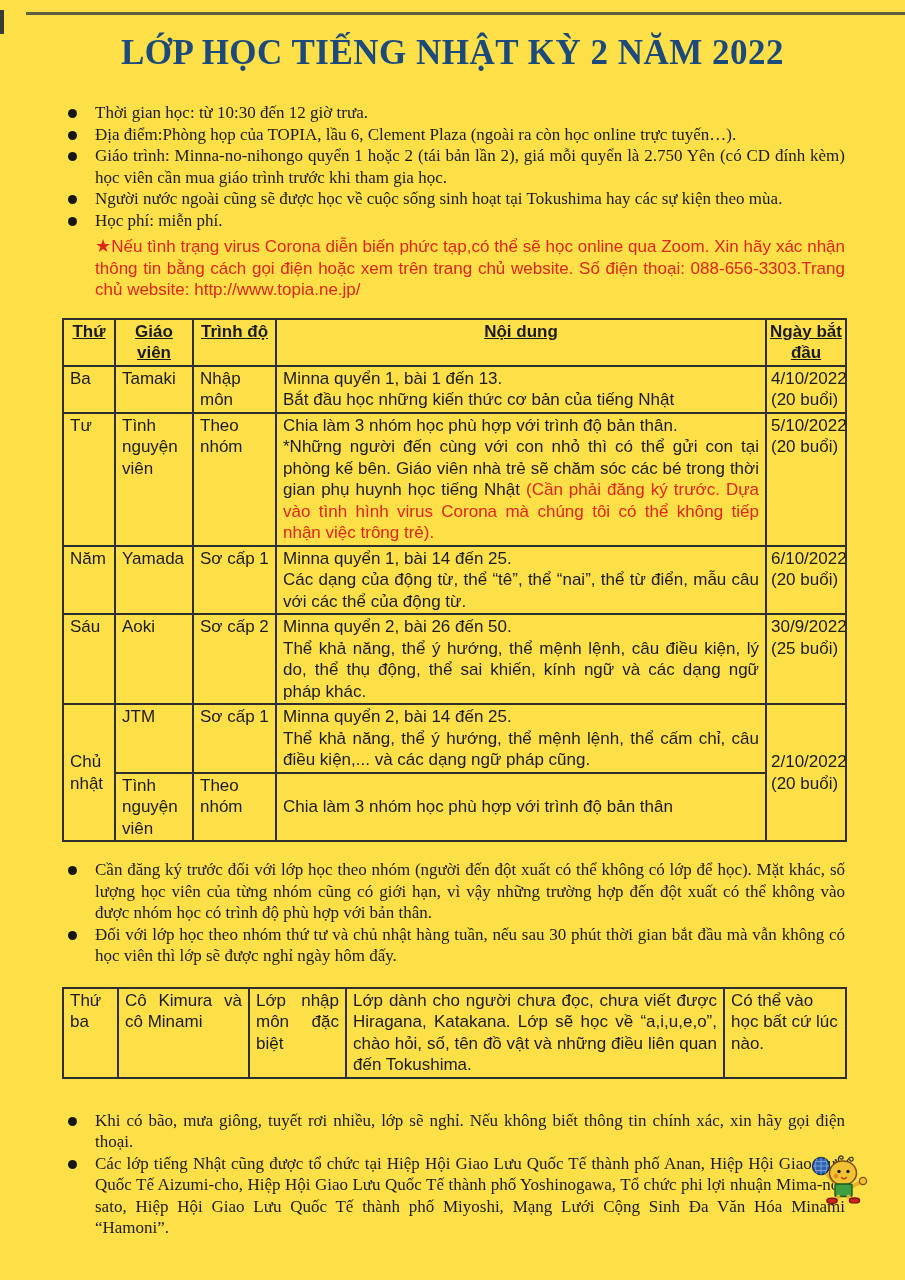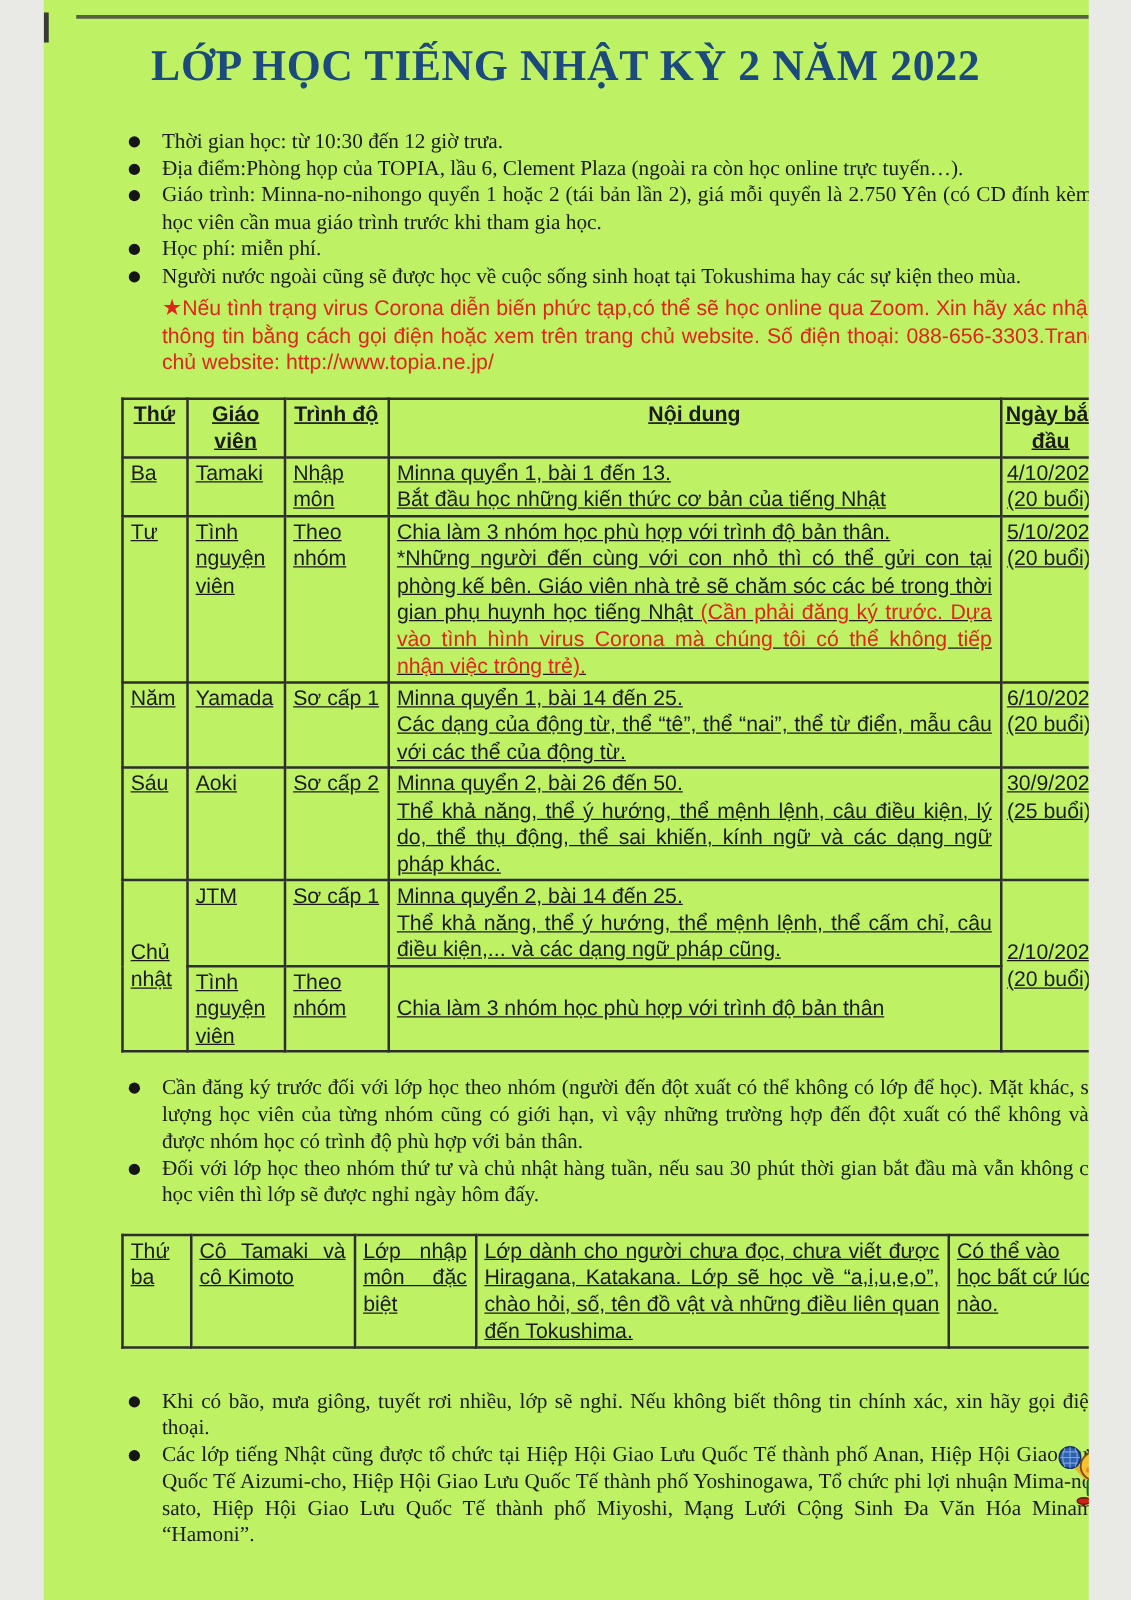--- a/index.html
+++ b/index.html
@@ -1,19 +1,19 @@
 <!DOCTYPE html>
 <html lang="vi"><head>
 <meta charset="utf-8">
 <style>
   * { margin:0; padding:0; box-sizing:border-box; }
   html,body { background:#e9e9e5; }
   .page{
-    position:relative; width:836px; height:1280px; margin:0 auto;
-    background:#bef264; overflow:hidden;
+    position:relative; width:905px; height:1280px; margin:0 auto;
+    background:#fde047; overflow:hidden;
     font-family:"Liberation Sans","DejaVu Sans",sans-serif;
     font-size:17px; color:#1b1b1b; line-height:21.5px;
   }
   
   .artifact-top{ position:absolute; top:12px; left:26px; right:0; height:3px; background:#45453f; opacity:.85; }
   .artifact-left{ position:absolute; top:10px; left:0; width:4px; height:24px; background:#3a3a34; }
 
   .title{
     margin-top:31px; text-align:center;
     font-family:"Liberation Serif","DejaVu Serif",serif;
@@ -33,21 +33,21 @@
     content:""; position:absolute; left:6px; top:7px;
     width:9px; height:9px; border-radius:50%; background:#161616;
   }
 
   .red-note{
     margin-top:5px; padding-left:33px;
     color:#e0251b; text-align:justify;
   }
   .red-note .star{ font-size:18px; }
 
-  table{ border-collapse:collapse; table-layout:fixed; width:783px;text-decoration:underline; }
+  table{ border-collapse:collapse; table-layout:fixed; width:783px; }
   td,th{
     border:2px solid #2e2e2c; vertical-align:top;
     padding:1px 6px; line-height:21.5px; font-size:17px;
     overflow:hidden;
   }
   th{ font-weight:bold; text-align:center; padding:1px 3px; }
   th span{ text-decoration:underline; }
   .schedule{ margin-top:17px; }
   .schedule td.date-cell{ padding:1px 4px; }
   .v-mid{ vertical-align:middle; }
@@ -72,22 +72,22 @@
   <div class="artifact-left"></div>
 
   <h1 class="title">LỚP HỌC TIẾNG NHẬT KỲ 2 NĂM 2022</h1>
 
   <div class="content">
 
     <ul class="bullets intro">
       <li><span>Thời gian học: từ 10:30 đến 12 giờ trưa.</span></li>
       <li><span>Địa điểm:Phòng họp của TOPIA, lầu 6, Clement Plaza (ngoài ra còn học online trực tuyến…).</span></li>
       <li><span>Giáo trình: Minna-no-nihongo quyển 1 hoặc 2 (tái bản lần 2), giá mỗi quyển là 2.750 Yên (có CD đính kèm) học viên cần mua giáo trình trước khi tham gia học.</span></li>
+      <li><span>Người nước ngoài cũng sẽ được học về cuộc sống sinh hoạt tại Tokushima hay các sự kiện theo mùa.</span></li>
       <li><span>Học phí: miễn phí.</span></li>
-      <li><span>Người nước ngoài cũng sẽ được học về cuộc sống sinh hoạt tại Tokushima hay các sự kiện theo mùa.</span></li>
     </ul>
 
     <p class="red-note"><span class="star">★</span><span>Nếu tình trạng virus Corona diễn biến phức tạp,có thể sẽ học online qua Zoom. Xin hãy xác nhận thông tin bằng cách gọi điện hoặc xem trên trang chủ website. Số điện thoại: 088-656-3303.Trang chủ website: http://www.topia.ne.jp/</span></p>
 
     <table class="schedule">
       <colgroup>
         <col style="width:52px">
           <col style="width:78px">
           <col style="width:83px">
           <col style="width:490px">
@@ -185,21 +185,21 @@
       <colgroup>
         <col style="width:55px">
           <col style="width:131px">
           <col style="width:97px">
           <col style="width:378px">
           <col style="width:122px">
       </colgroup>
       <tbody>
         <tr>
           <td>Thứ ba</td>
-          <td class="cell-justify">Cô Tamaki và cô Kimoto</td>
+          <td class="cell-justify">Cô Kimura và cô Minami</td>
           <td class="cell-justify">Lớp nhập môn đặc biệt</td>
           <td class="cell-justify">Lớp dành cho người chưa đọc, chưa viết được Hiragana, Katakana. Lớp sẽ học về “a,i,u,e,o”, chào hỏi, số, tên đồ vật và những điều liên quan đến Tokushima.</td>
           <td>Có thể vào học bất cứ lúc nào.</td>
         </tr>
       </tbody>
     </table>
 
     <ul class="bullets footer-notes">
       <li><span>Khi có bão, mưa giông, tuyết rơi nhiều, lớp sẽ nghỉ. Nếu không biết thông tin chính xác, xin hãy gọi điện thoại.</span></li>
       <li><span>Các lớp tiếng Nhật cũng được tổ chức tại Hiệp Hội Giao Lưu Quốc Tế thành phố Anan, Hiệp Hội Giao Lưu Quốc Tế Aizumi-cho, Hiệp Hội Giao Lưu Quốc Tế thành phố Yoshinogawa, Tổ chức phi lợi nhuận Mima-no-sato, Hiệp Hội Giao Lưu Quốc Tế thành phố Miyoshi, Mạng Lưới Cộng Sinh Đa Văn Hóa Minami “Hamoni”.</span></li>

